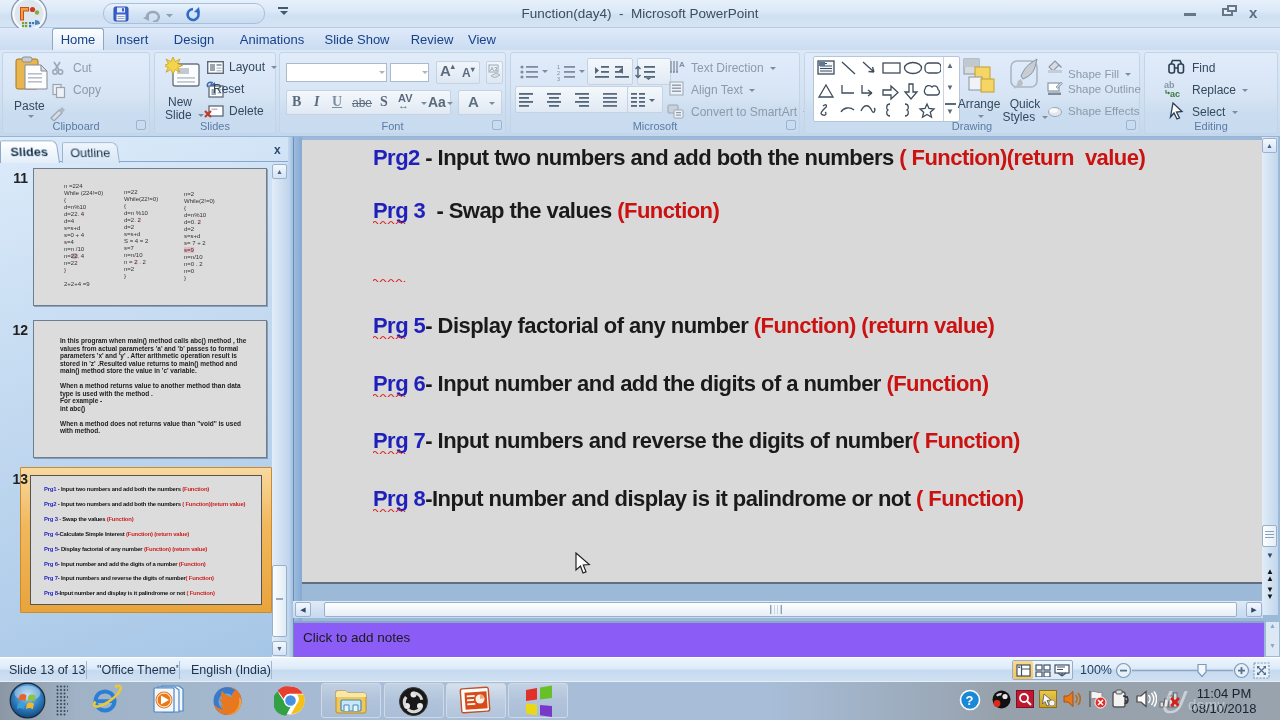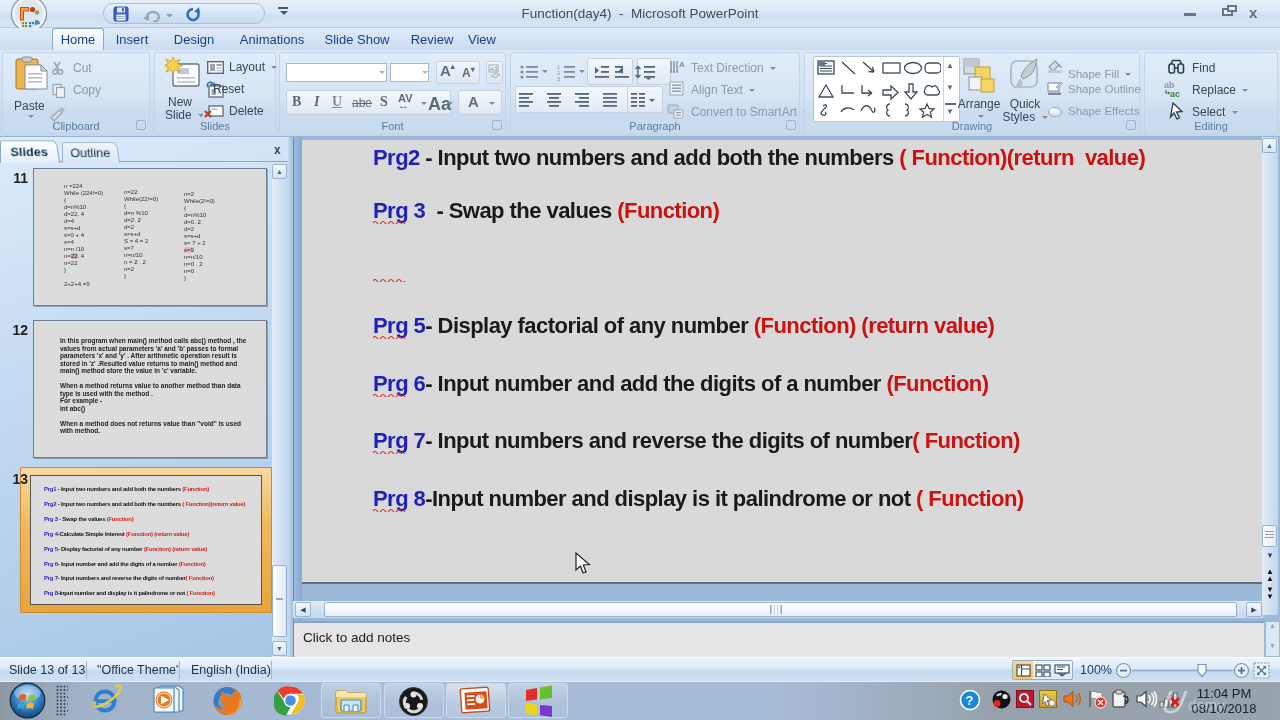--- a/index.html
+++ b/index.html
@@ -40,21 +40,21 @@
 
 #leftpanel { left:0; top:0; width:290px; height:520px;
   background:linear-gradient(160deg,#dcebfa 0%, #c2d9f0 45%, #a6c6e7 100%); }
 #slide-area { left:302px; top:3px; width:960px; height:444px; background:#d9d9d9; border-bottom:2px solid #5f6f80; }
 .sline { position:absolute; left:71px; white-space:nowrap; font-size:22px; font-weight:bold; color:#1a1a1a; letter-spacing:-0.55px; }
 .blue { color:#1f1fbc; }
 .red { color:#cc1111; }
 .sq { position:absolute; width:34px; height:4px; }
 
 
-#notesarea { left:294px; top:484px; width:970px; height:36px; background:#e5e5e5; border-top:2px solid #89a6c8; }
+#notesarea { left:294px; top:484px; width:970px; height:36px; background:#8b5cf6; border-top:2px solid #89a6c8; }
 
 
 #statusbar { left:0; top:657px; width:1280px; height:24px;
   background:linear-gradient(#eef5fd 0%, #dcebf9 45%, #c6daf0 55%, #cfe0f2 100%);
   border-top:1px solid #fff; font-size:12.5px; color:#1f3147; }
 .ssep { position:absolute; top:3px; width:1px; height:18px; background:#9fb8d4; }
 
 
 #taskbar { left:0; top:681px; width:1280px; height:39px;
   background:linear-gradient(90deg,#8b97a4 0%, #9fb2c6 6%, #a8bdd7 30%, #a8bdd7 60%, #9cabbc 72%, #97a1ac 78%, #99a3ae 100%);
@@ -208,28 +208,28 @@
       </svg>
       <div class="abs" style="left:6px; top:37px; width:165px; height:25px; border:1px solid #c4d2e2; border-radius:2px; background:linear-gradient(#f4f8fc,#e0e9f3);"></div>
       <div class="abs" style="left:12px; top:41px; font-size:14px; font-weight:bold; color:#5b6a7c; font-family:'Liberation Serif',serif;">B</div>
       <div class="abs" style="left:34px; top:41px; font-size:14px; font-weight:bold; font-style:italic; color:#5b6a7c; font-family:'Liberation Serif',serif;">I</div>
       <div class="abs" style="left:52px; top:41px; font-size:14px; font-weight:bold; color:#7e8ea0; text-decoration:underline; font-family:'Liberation Serif',serif;">U</div>
       <div class="abs" style="left:72px; top:43px; font-size:12px; color:#5b6a7c; text-decoration:line-through;">abe</div>
       <div class="abs" style="left:100px; top:41px; font-size:14px; font-weight:bold; color:#5b6a7c; font-family:'Liberation Serif',serif;">S</div>
       <div class="abs" style="left:118px; top:39px; font-size:11px; font-weight:bold; color:#5b6a7c;">AV</div>
       <div class="abs" style="left:118px; top:46px; font-size:11px; color:#5b6a7c;">↔</div>
       <div class="abs caret" style="left:138px; top:49px;"></div>
-      <div class="abs" style="left:148px; top:41px; font-size:18px; font-weight:bold; color:#5b6a7c;">Aa</div>
+      <div class="abs" style="left:148px; top:41px; font-size:14px; font-weight:bold; color:#5b6a7c;">Aa</div>
       <div class="abs caret" style="left:164px; top:49px;"></div>
       <div class="abs" style="left:178px; top:37px; width:44px; height:25px; border:1px solid #c4d2e2; border-radius:2px; background:linear-gradient(#f4f8fc,#e0e9f3);"></div>
       <div class="abs" style="left:188px; top:40px; font-size:15px; font-weight:bold; color:#607082;">A</div>
       <div class="abs caret" style="left:206px; top:49px;"></div>
     </div>
     <div class="group" style="left:510px; width:290px;">
-        <div class="glabel">Paragraph</div>
+        <div class="glabel">Microsoft</div>
         <div class="launcher"></div>
       <div class="abs" style="left:76px; top:5px; width:46px; height:27px; border:1px solid #c4d2e2; border-radius:2px; background:linear-gradient(#f4f8fc,#e0e9f3);"></div>
       <div class="abs" style="left:126px; top:5px; width:34px;  height:27px; border:1px solid #c4d2e2; border-radius:2px; background:linear-gradient(#f4f8fc,#e0e9f3);"></div>
       <div class="abs" style="left:4px; top:33px; width:118px; height:27px; border:1px solid #c4d2e2; border-radius:2px; background:linear-gradient(#f4f8fc,#e0e9f3);"></div>
       <div class="abs" style="left:116px; top:33px; width:36px; height:27px; border:1px solid #c4d2e2; border-radius:2px; background:linear-gradient(#f4f8fc,#e0e9f3);"></div>
       <svg class="abs" style="left:8px; top:10px;" width="140" height="18" viewBox="0 0 140 18">
         <g fill="#7e8ea0">
           <circle cx="3" cy="4" r="1.6"></circle>
             <circle cx="3" cy="9" r="1.6"></circle>
             <circle cx="3" cy="14" r="1.6"></circle>

